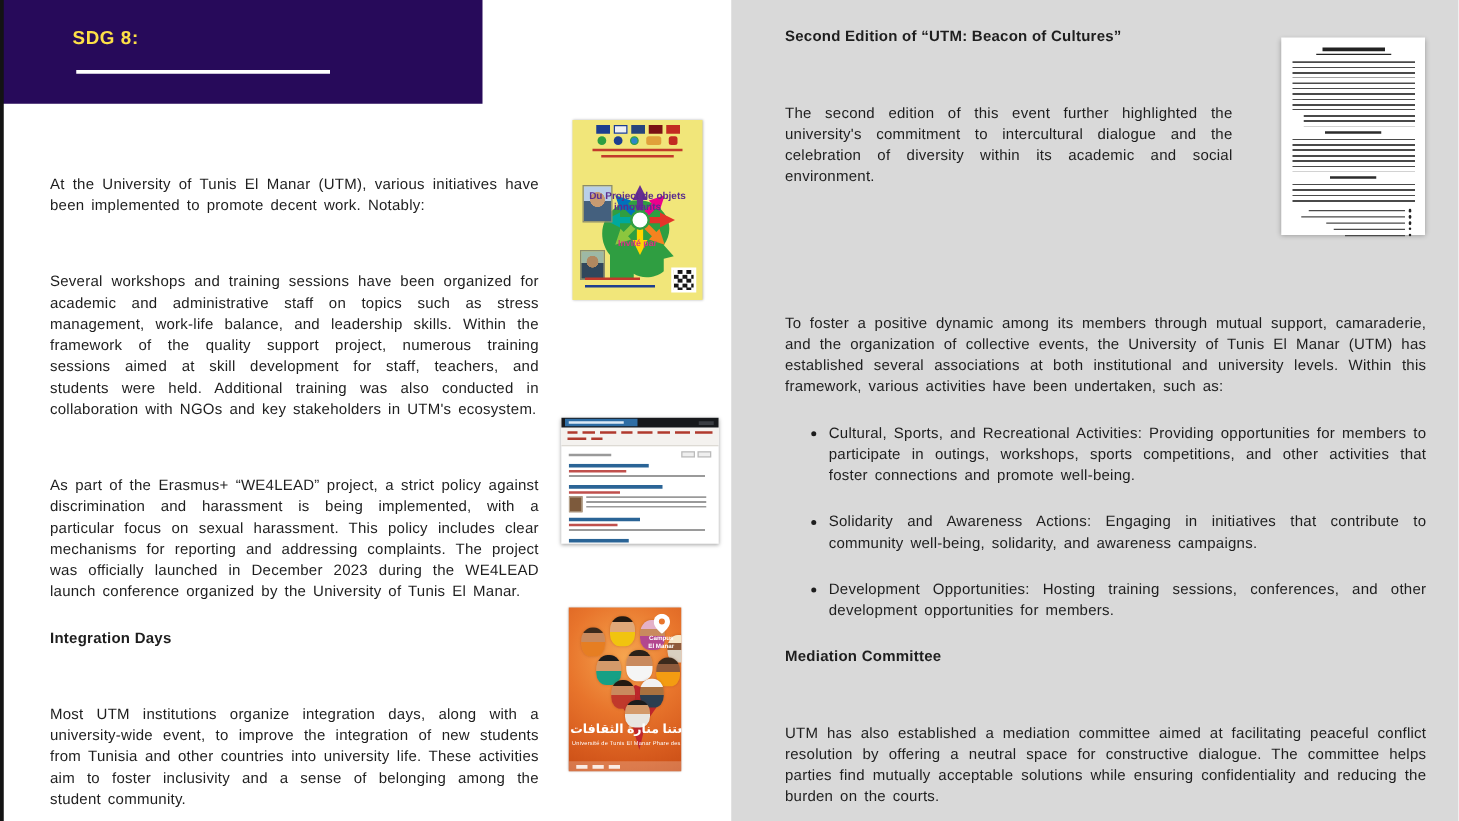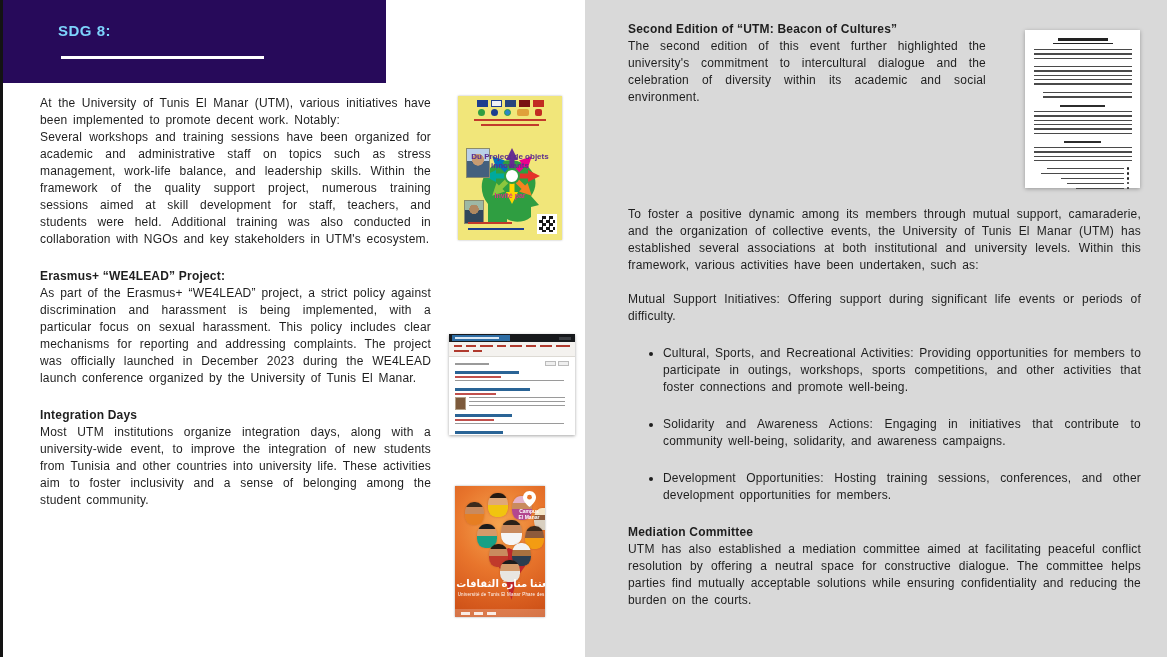--- a/index.html
+++ b/index.html
@@ -8,25 +8,25 @@
     position:relative; width:1167px; height:657px; overflow:hidden;
     background:#ffffff; color:#1e1e1e;
     font-family:"Liberation Sans","DejaVu Sans",sans-serif;
   }
   
   .right-panel-bg { position:absolute; left:585px; top:0; width:582px; height:657px; background:#d9d9d9; }
   .edge-strip { position:absolute; left:0; top:0; width:3px; height:657px; background:#131313; z-index:9; }
 
   
   .banner { position:absolute; left:0; top:0; width:386px; height:83px; background:#270a5a; z-index:5; }
-  .banner h1 { position:absolute; left:58px; top:22px; color:#7dd3fc; font-size:15px; font-weight:700; letter-spacing:.5px; }
+  .banner h1 { position:absolute; left:58px; top:22px; color:#fde047; font-size:15px; font-weight:700; letter-spacing:.5px; }
   .banner-rule { position:absolute; left:61px; top:56px; width:203px; height:3px; background:#ffffff; }
 
   
-  .body { font-size:12px; line-height:17px; text-align:justify; letter-spacing:.2px; word-spacing:2px; color:#1e1e1e; }
+  .body { font-size:12px; line-height:17px; text-align:justify; letter-spacing:.2px; word-spacing:2px; color:#1e1e1e;margin-top:44px; }
   .h { font-size:12px; line-height:17px; font-weight:700; letter-spacing:.2px; margin-top:20px; }
 
   .left-text { position:absolute; left:40px; top:95px; width:391px; }
   .r1 { position:absolute; left:628px; top:21px; width:358px; }
   .r1 .h { margin-top:0; }
   .r2 { position:absolute; left:628px; top:206px; width:513px; }
   .r2 .item1 { margin-top:17px; }
   .r2 ul { margin-top:17px; padding-left:35px; }
   .r2 li { text-align:justify; letter-spacing:.2px; word-spacing:2px; font-size:12px; line-height:17px;margin-top:20px; }
 
@@ -115,21 +115,20 @@
   <header class="banner">
     <h1>SDG 8:</h1>
     <div class="banner-rule"></div>
   </header>
 
   <div class="left-text">
     <p class="body">At the University of Tunis El Manar (UTM), various initiatives have been implemented to promote decent work. Notably:</p>
 
     <p class="body">Several workshops and training sessions have been organized for academic and administrative staff on topics such as stress management, work-life balance, and leadership skills. Within the framework of the quality support project, numerous training sessions aimed at skill development for staff, teachers, and students were held. Additional training was also conducted in collaboration with NGOs and key stakeholders in UTM's ecosystem.</p>
 
-    <h2 class="h">Erasmus+ “WE4LEAD” Project:</h2>
     <p class="body">As part of the Erasmus+ “WE4LEAD” project, a strict policy against discrimination and harassment is being implemented, with a particular focus on sexual harassment. This policy includes clear mechanisms for reporting and addressing complaints. The project was officially launched in December 2023 during the WE4LEAD launch conference organized by the University of Tunis El Manar.</p>
 
     <h2 class="h">Integration Days</h2>
     <p class="body">Most UTM institutions organize integration days, along with a university-wide event, to improve the integration of new students from Tunisia and other countries into university life. These activities aim to foster inclusivity and a sense of belonging among the student community.</p>
   </div>
 
   <div class="poster-innov">
     <div class="pi-logos">
       <i style="background:#1d3e8f"></i>
       <i style="background:#eef0f4;border:1px solid #1d3e8f"></i>
@@ -279,21 +278,20 @@
     <div class="dt-p" style="width:99%;height:17px"></div>
     <div class="dt-b" style="width:78%"></div>
     <div class="dt-b" style="width:84%"></div>
     <div class="dt-b" style="width:64%"></div>
     <div class="dt-b" style="width:58%"></div>
     <div class="dt-b" style="width:48%"></div>
   </div>
 
   <div class="r2">
     <p class="body">To foster a positive dynamic among its members through mutual support, camaraderie, and the organization of collective events, the University of Tunis El Manar (UTM) has established several associations at both institutional and university levels. Within this framework, various activities have been undertaken, such as:</p>
-    <p class="body item1">Mutual Support Initiatives: Offering support during significant life events or periods of difficulty.</p>
     <ul>
       <li>Cultural, Sports, and Recreational Activities: Providing opportunities for members to participate in outings, workshops, sports competitions, and other activities that foster connections and promote well-being.</li>
       <li>Solidarity and Awareness Actions: Engaging in initiatives that contribute to community well-being, solidarity, and awareness campaigns.</li>
       <li>Development Opportunities: Hosting training sessions, conferences, and other development opportunities for members.</li>
     </ul>
     <h2 class="h">Mediation Committee</h2>
     <p class="body">UTM has also established a mediation committee aimed at facilitating peaceful conflict resolution by offering a neutral space for constructive dialogue. The committee helps parties find mutually acceptable solutions while ensuring confidentiality and reducing the burden on the courts.</p>
   </div>
 
 </div>

